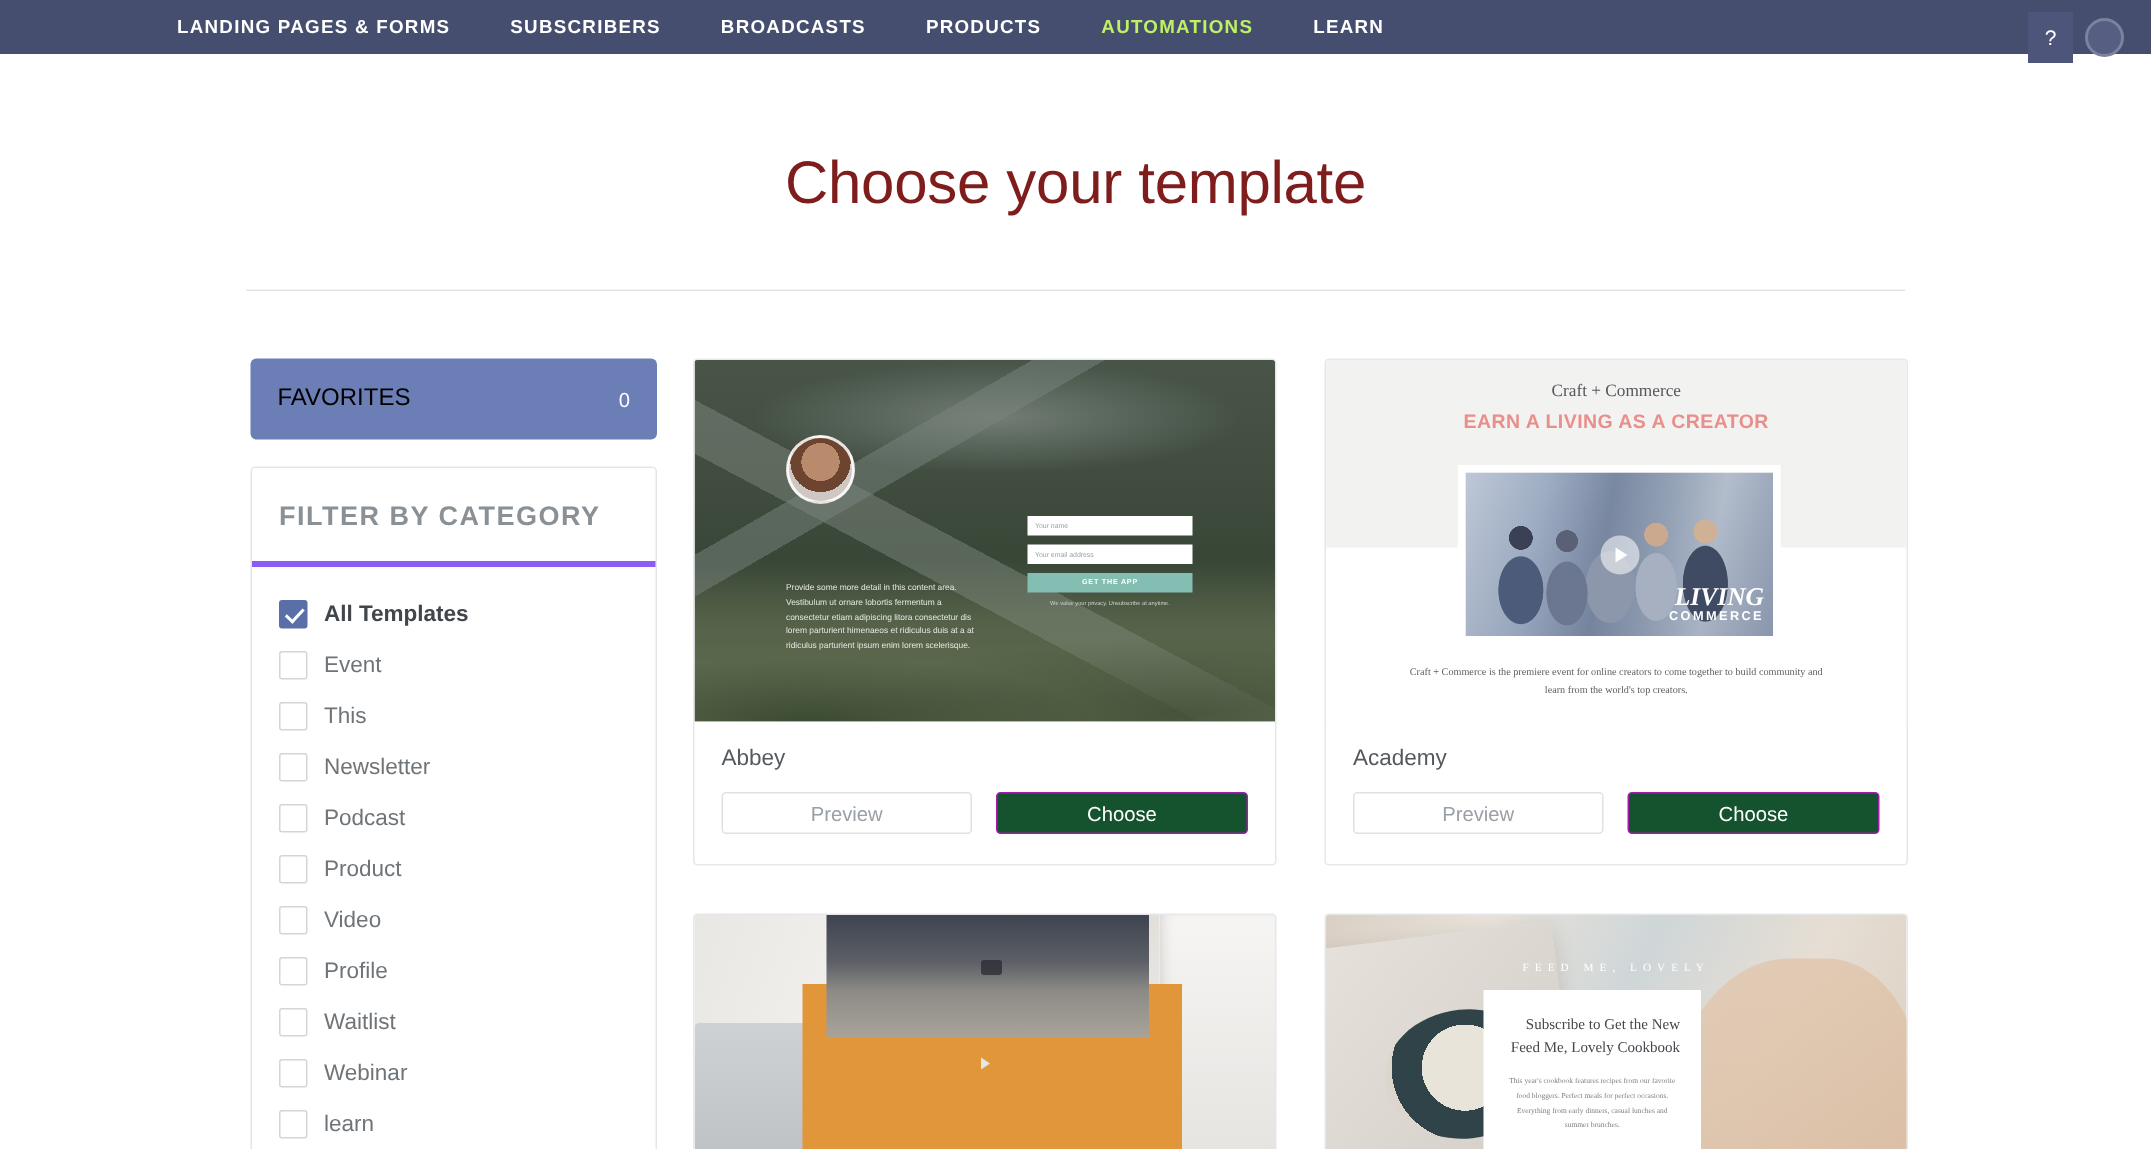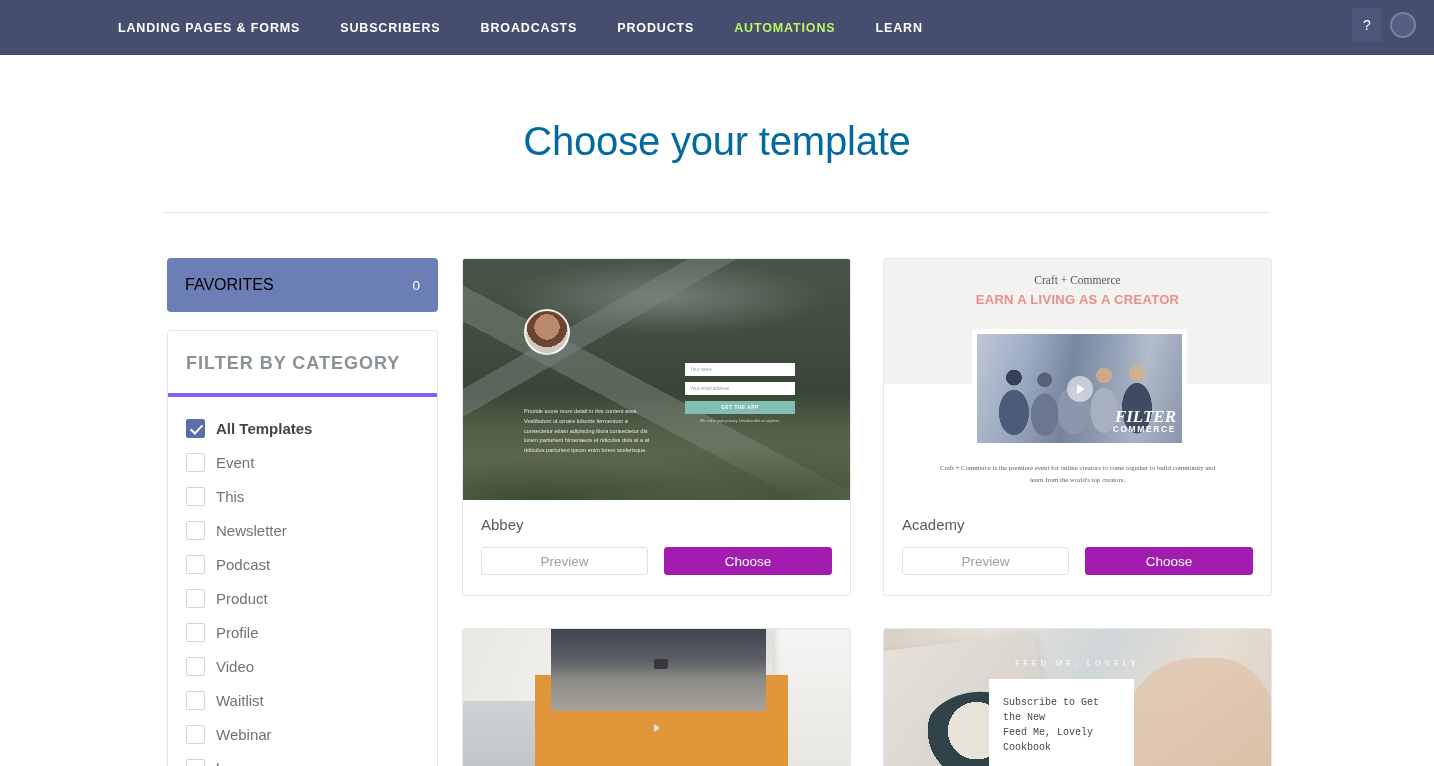--- a/index.html
+++ b/index.html
@@ -7,21 +7,21 @@
   html, body {
     width: 1434px;
     height: 766px;
     overflow: hidden;
     background: #ffffff;
     font-family: "Liberation Sans", sans-serif;
   }
 
   
   .navbar {
-    height: 55px;
+    height: 36px;
     background: #454e6e;
     display: flex;
     align-items: center;
     position: relative;
   }
   .nav-links {
     display: flex;
     align-items: center;
     margin-left: 118px;
     gap: 0;
@@ -65,21 +65,21 @@
     border-radius: 50%;
     border: 2px solid #7b82a0;
     background: #565f82;
     cursor: pointer;
   }
 
   
   .page-heading {
     text-align: center;
     font-size: 40px;
-    color: #0369a1;
+    color: #7f1d1d;
     font-weight: normal;
     margin-top: 64px;
     letter-spacing: -0.2px;
   }
   .heading-rule {
     width: 1106px;
     height: 1px;
     background: #e2e4e6;
     margin: 48px auto 0 auto;
   }
@@ -180,21 +180,21 @@
     cursor: pointer;
   }
   .btn-preview {
     flex: 0 0 167px;
     border: 1px solid #dfe1e4;
     background: #ffffff;
     color: #9aa0a5;
   }
   .btn-choose {
     flex: 1 1 auto;
-    background: #a21caf;
+    background: #14532d;
     color: #ffffff;
     border: 1px solid #a21caf;
   }
 
   
   .abbey {
     width: 100%; height: 100%;
     background:
       linear-gradient(rgba(42,54,44,0.55), rgba(42,54,44,0.55)),
       linear-gradient(#6d7a6a 0%, #55634f 42%, #4a5a44 55%, #7d8b63 72%, #909b6f 100%);
@@ -377,22 +377,22 @@
     position: absolute; left: 0; right: 0; top: 30px; text-align: center;
     z-index: 4;
     font-family: "Liberation Serif", serif;
     color: #ffffff; font-size: 7.5px; letter-spacing: 4px;
   }
   .feed-card {
     position: absolute; left: 105px; top: 50px; width: 145px; bottom: 0;
     background: #ffffff; z-index: 5; padding: 16px 14px 0 14px;
   }
   .feed-card-h {
-    font-family: Liberation Mono, monospace;
-    font-size: 10px; color: #44484c; line-height: 1.5; text-align: left;
+    font-family: Liberation Serif, serif;
+    font-size: 10px; color: #44484c; line-height: 1.5; text-align: right;
   }
   .feed-card-p {
     margin-top: 11px;
     font-family: "Liberation Serif", serif;
     font-size: 5px; color: #7c8084; line-height: 1.95; text-align: center;
   }
 </style>
 </head>
 <body>
 
@@ -452,26 +452,26 @@
           <span class="filter-label">Podcast</span>
         </div>
 
         <div class="filter-item">
           <span class="cb"></span>
           <span class="filter-label">Product</span>
         </div>
 
         <div class="filter-item">
           <span class="cb"></span>
+          <span class="filter-label">Video</span>
+        </div>
+
+        <div class="filter-item">
+          <span class="cb"></span>
           <span class="filter-label">Profile</span>
-        </div>
-
-        <div class="filter-item">
-          <span class="cb"></span>
-          <span class="filter-label">Video</span>
         </div>
 
         <div class="filter-item">
           <span class="cb"></span>
           <span class="filter-label">Waitlist</span>
         </div>
 
         <div class="filter-item">
           <span class="cb"></span>
           <span class="filter-label">Webinar</span>
@@ -514,21 +514,21 @@
     <div class="tpl-card">
       <div class="tpl-thumb">
         <div class="academy">
           <div class="academy-band"></div>
           <div class="academy-lower"></div>
           <div class="academy-eyebrow">Craft + Commerce</div>
           <div class="academy-head">EARN A LIVING AS A CREATOR</div>
           <div class="academy-video">
             <div class="academy-play"></div>
             <div class="academy-logo">
-              <div class="l1">FILTER</div>
+              <div class="l1">LIVING</div>
               <div class="l2">COMMERCE</div>
             </div>
           </div>
           <div class="academy-desc">Craft + Commerce is the premiere event for online creators to come together to build community and learn from the world's top creators.</div>
         </div>
       </div>
       <div class="tpl-meta">
         <div class="tpl-name">Academy</div>
         <div class="tpl-actions">
           <div class="btn btn-preview">Preview</div>

